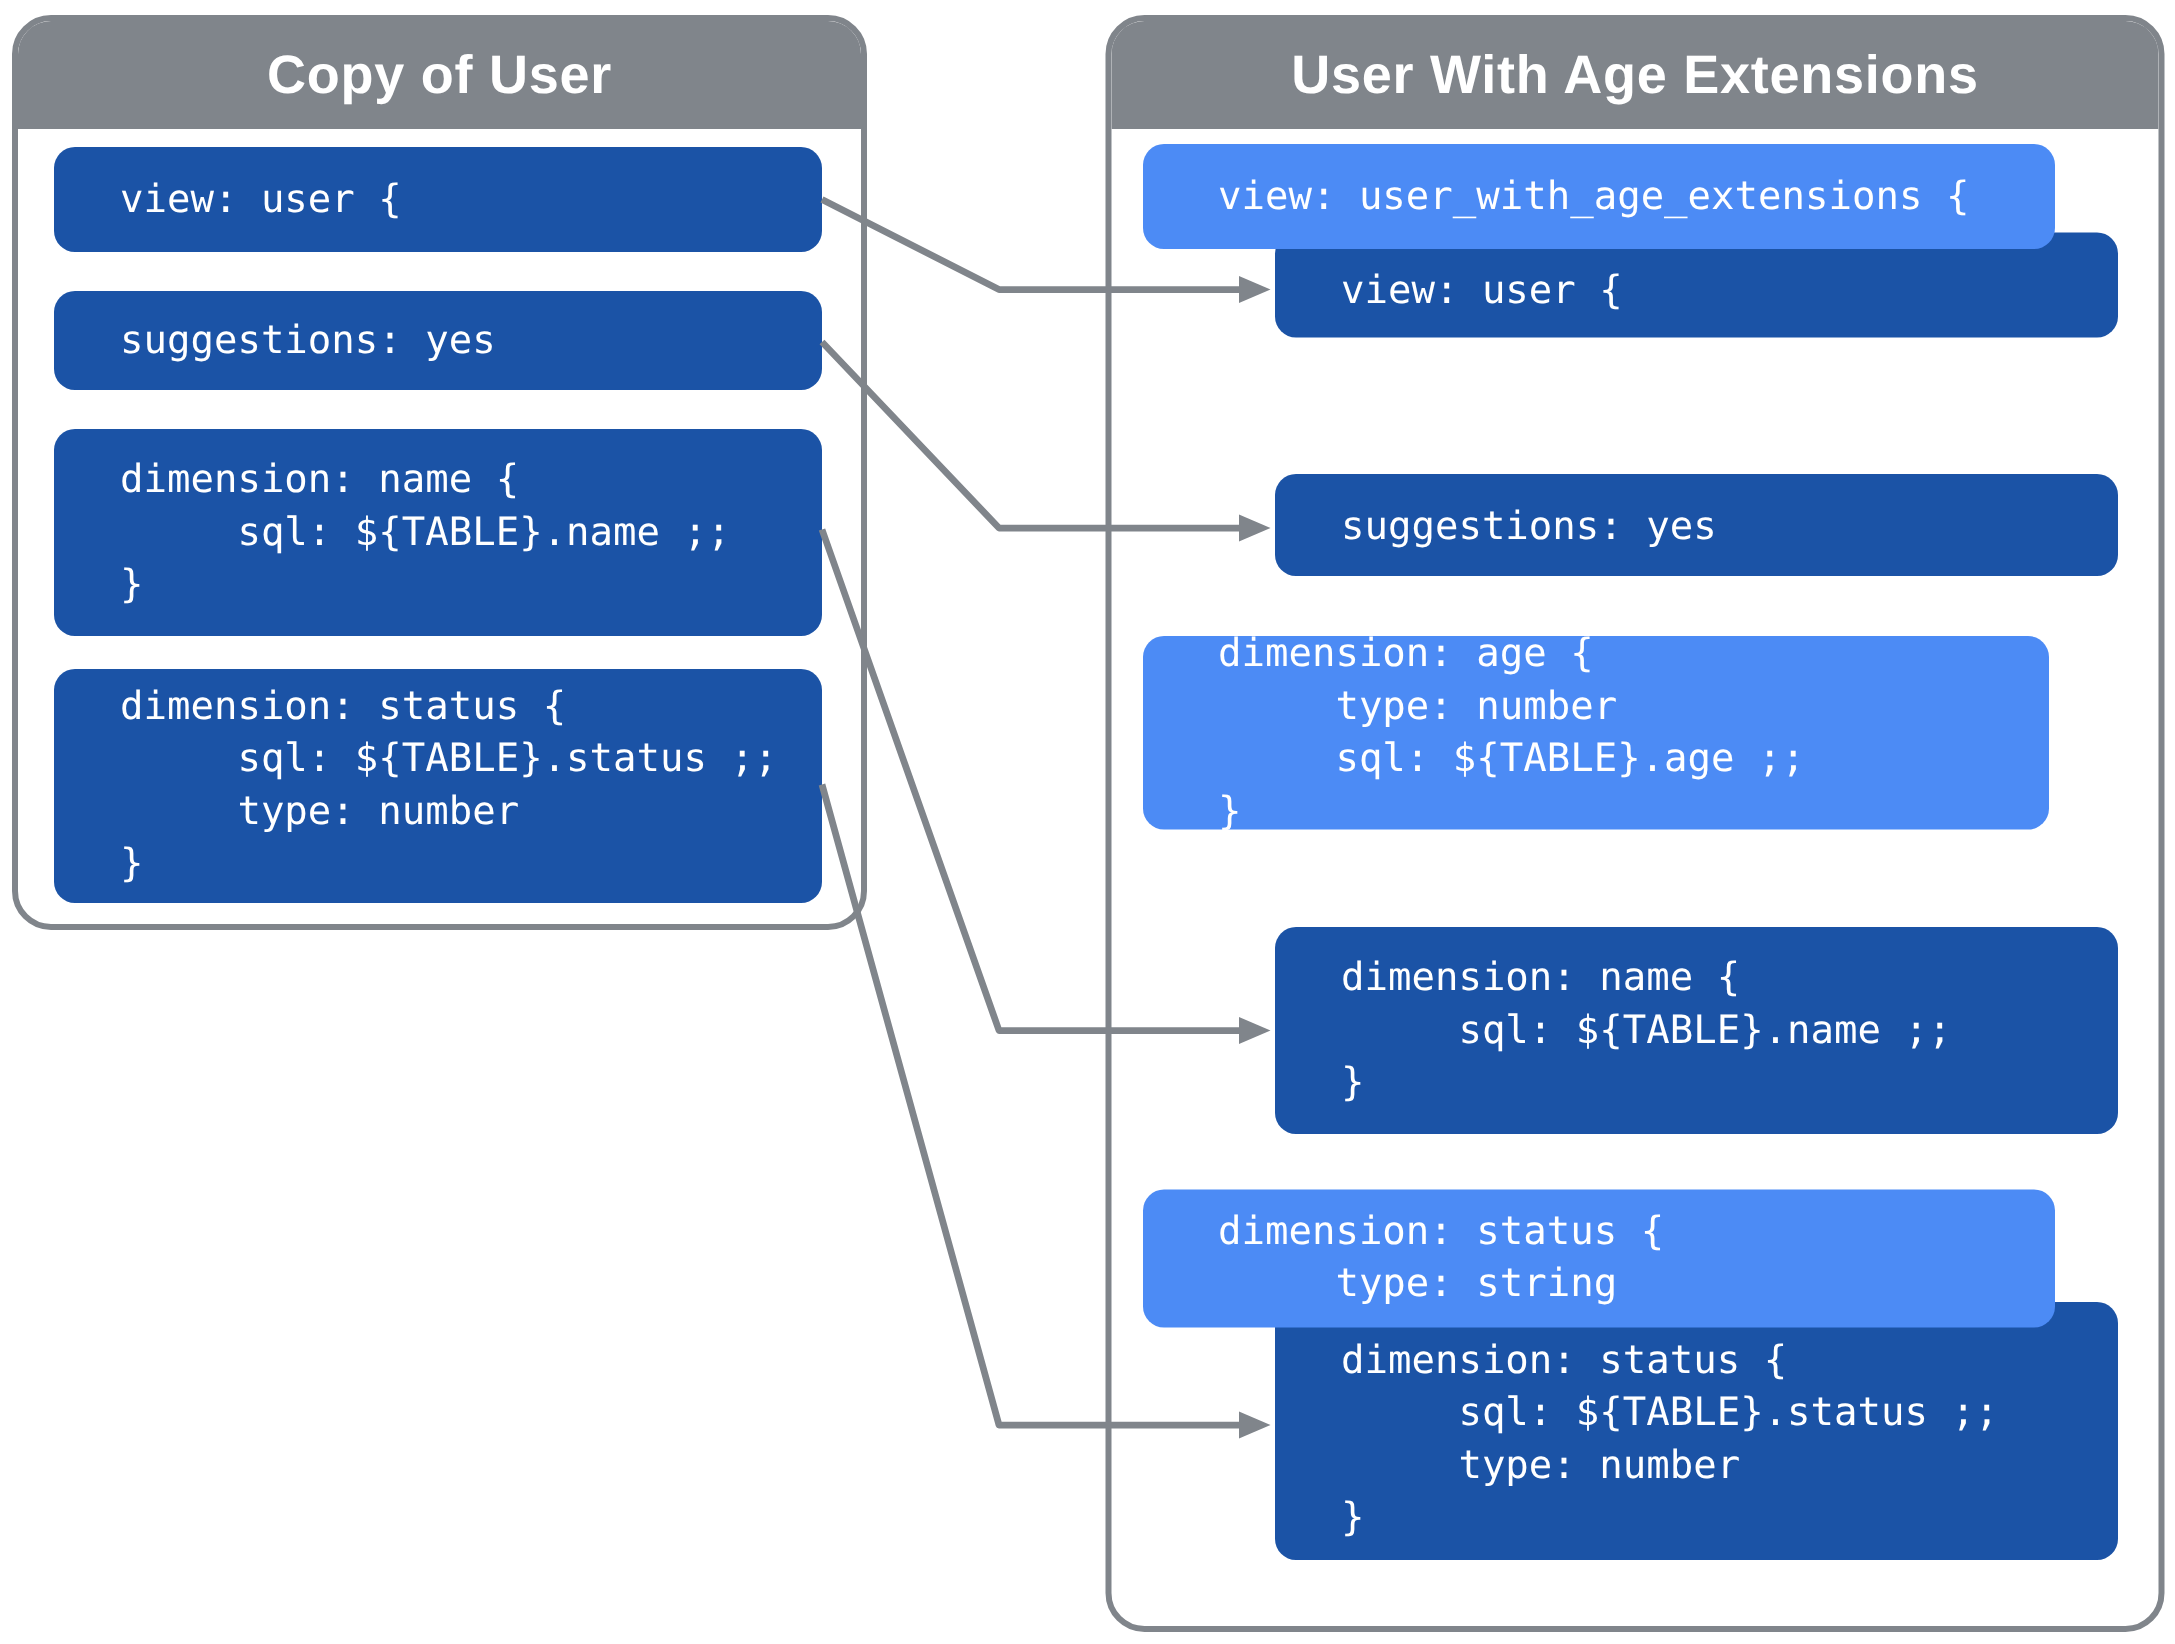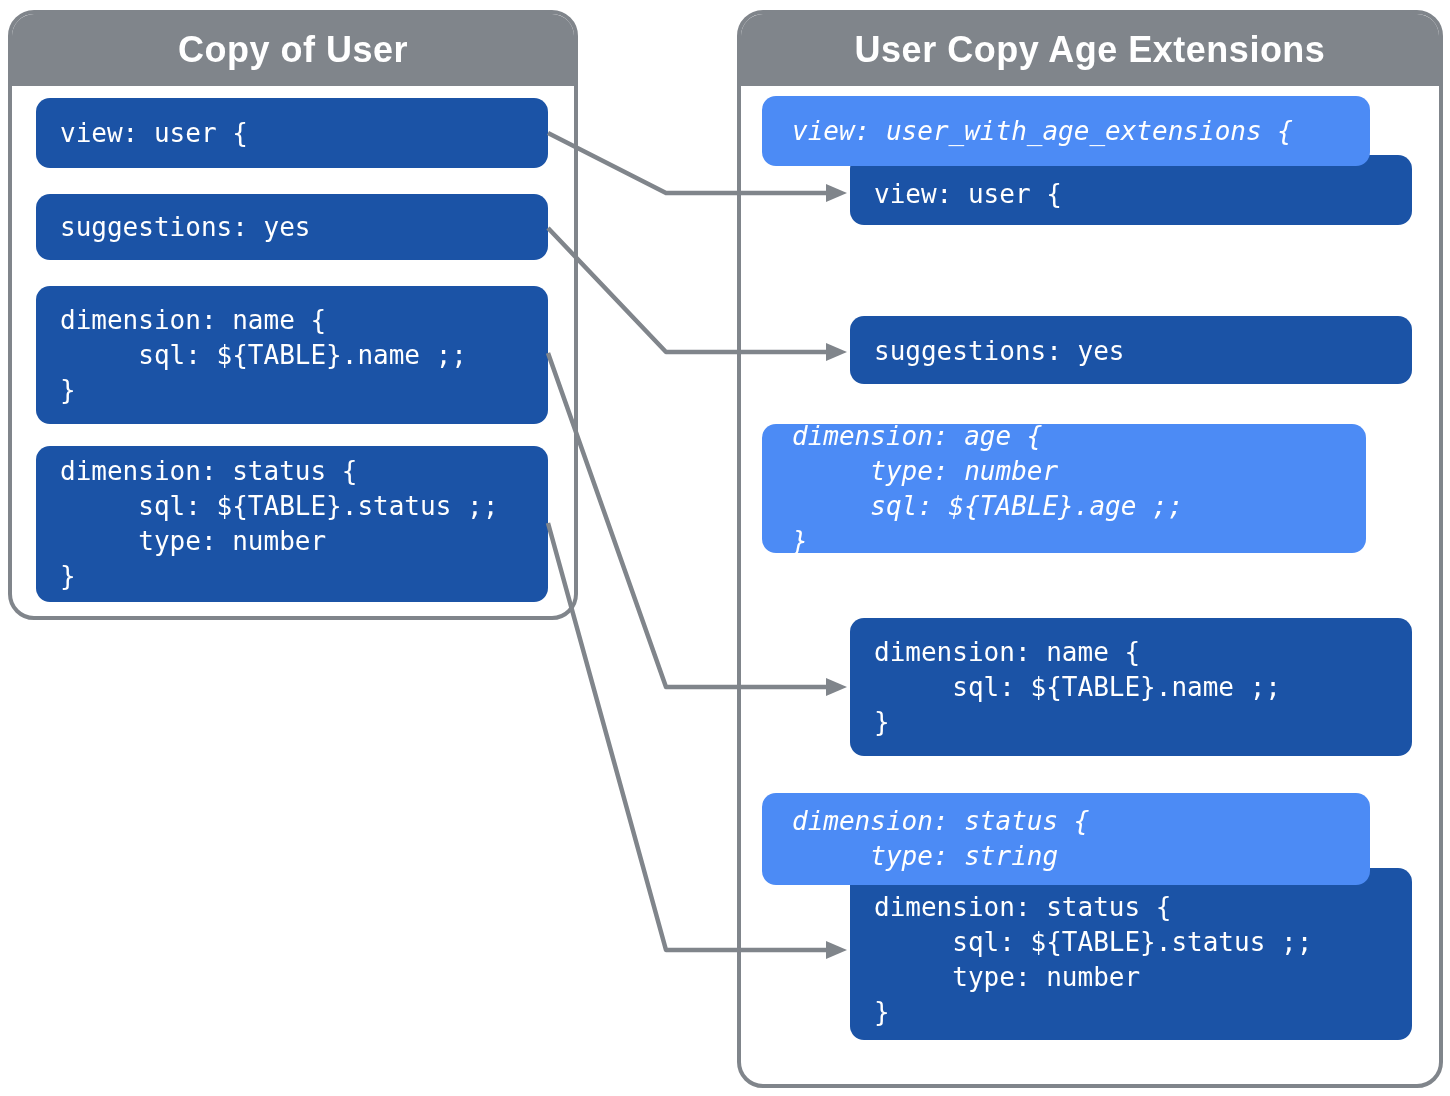--- a/index.html
+++ b/index.html
@@ -31,53 +31,54 @@
     letter-spacing:.5px;
     white-space:nowrap;
   }
   .code-box{
     position:absolute;
     box-sizing:border-box;
     border-radius:14px;
     display:flex;
     flex-direction:column;
     justify-content:center;
+    padding-left:20px;
   }
   .code-box.dark{background:#1b53a6;}
   .code-box.light{background:#4c8bf5;}
   .code-box.tail{justify-content:flex-end;}
   .code-box pre{
     margin:0;
     padding:0 10px 0 24px;
     color:#ffffff;
     font-family:"DejaVu Sans Mono", monospace;
     font-size:26px;
     line-height:35px;
     white-space:pre;
   }
-  .code-box.light pre{padding-left:30px;font-style:italic;}
+  .code-box.light pre{padding-left:30px;}
   svg.connectors{
     position:absolute;top:0;left:0;
     pointer-events:none;
   }
 </style>
 </head>
 <body>
 
 <div id="canvas">
 
   <div class="panel" style="left:8px;top:10px;width:570px;height:610px">
     <div class="panel-header">
       <span class="panel-title">Copy of User</span>
     </div>
   </div>
 
   <div class="panel" style="left:737px;top:10px;width:706px;height:1078px">
     <div class="panel-header">
-      <span class="panel-title">User Copy Age Extensions</span>
+      <span class="panel-title">User With Age Extensions</span>
     </div>
   </div>
 
   <div class="code-box dark" style="left:36px;top:98px;width:512px;height:70px">
     <pre>view: user {</pre>
   </div>
 
   <div class="code-box dark" style="left:36px;top:194px;width:512px;height:66px">
     <pre>suggestions: yes</pre>
   </div>

